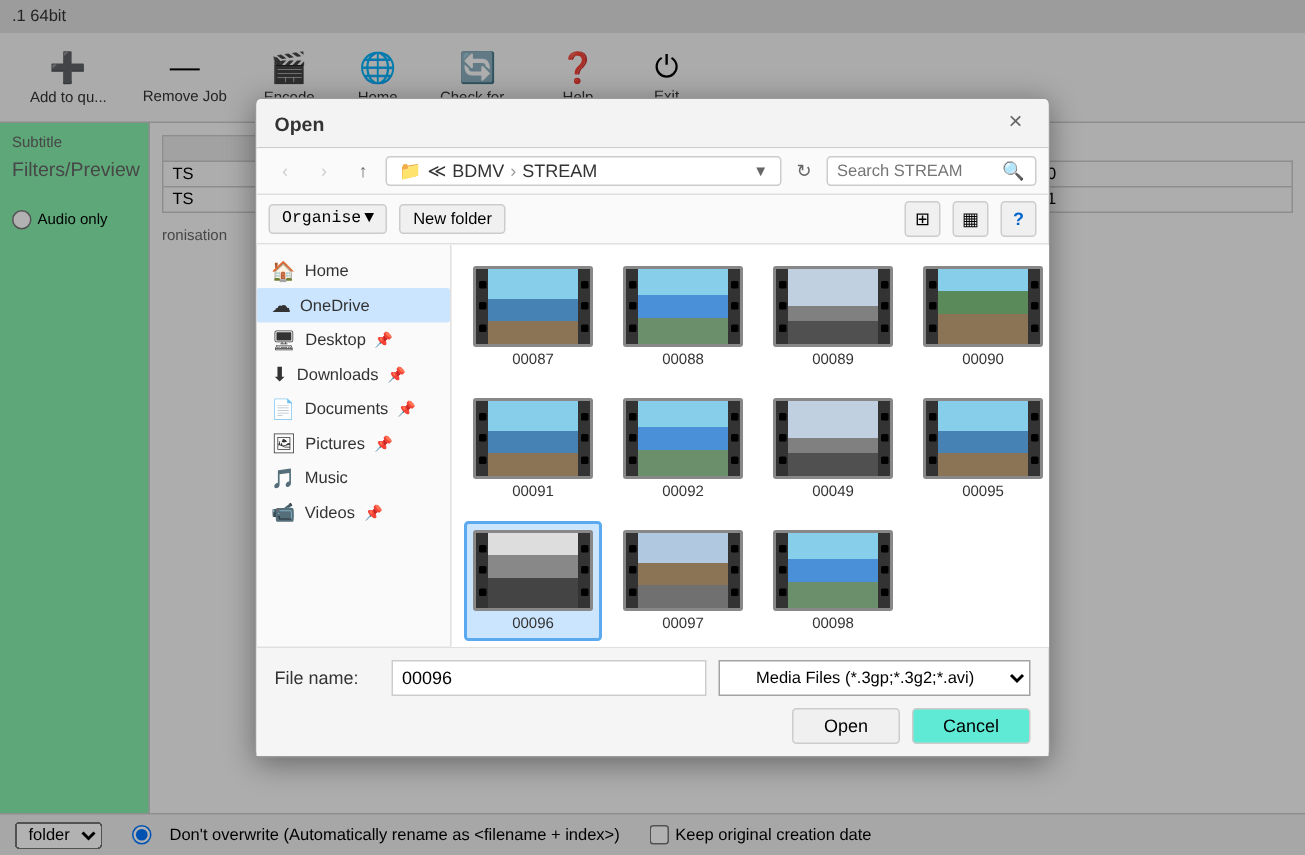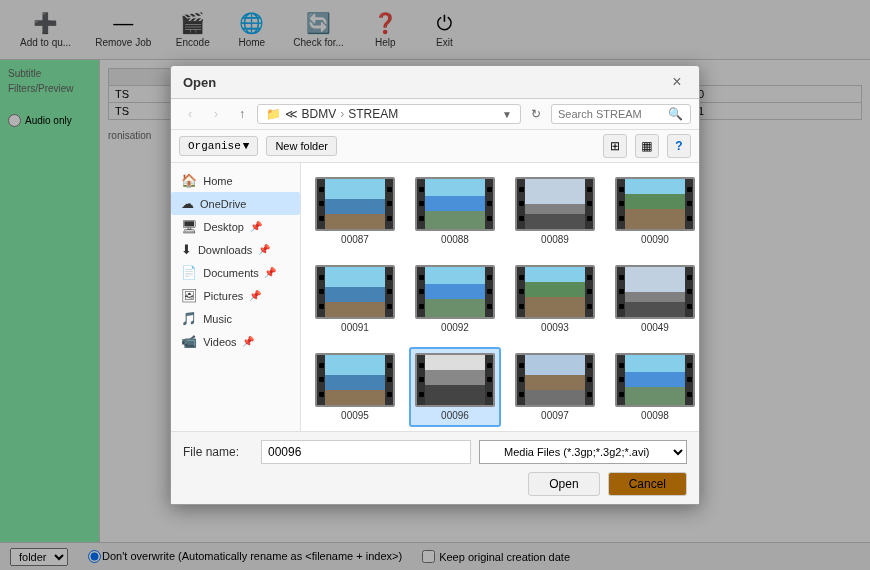--- a/index.html
+++ b/index.html
@@ -410,21 +410,21 @@
       border-radius: 3px;
       font-size: 12px;
       cursor: pointer;
     }
 
     .open-btn {
       background: #f0f0f0;
     }
 
     .cancel-btn {
-      background: #a16207;
+      background: #5eead4;
     }
 
     
     .bg-table {
       width: 100%;
       border-collapse: collapse;
     }
     .bg-table th {
       background: #e8e8e8;
       border: 1px solid #ccc;
@@ -447,20 +447,23 @@
       align-items: center;
       padding: 0 10px;
       gap: 20px;
       font-size: 11px;
     }
   </style>
 </head>
 <body>
 
 <div class="app-bg">
+  <div class="app-titlebar">
+    <span>.1 64bit</span>
+  </div>
   <div class="app-toolbar">
 
   <div class="toolbar-btn">
         <span class="btn-icon">➕</span>
                      <span class="btn-label">Add to qu...</span>
       </div>
       <div class="toolbar-btn">
         <span class="btn-icon">—</span>
                      <span class="btn-label">Remove Job</span>
       </div>
@@ -481,21 +484,21 @@
                      <span class="btn-label">Help</span>
       </div>
       <div class="toolbar-btn">
         <span class="btn-icon">⏻</span>
                      <span class="btn-label">Exit</span>
       </div>
     </div>
   <div class="app-content">
     <div class="left-panel">
       <div style="font-size:10px;color:#666;margin-bottom:4px;">Subtitle</div>
-      <div style="font-size:10px;color:#666;">Filters/Preview</div>
+      <div style="font-size:13px;color:#666;">Filters/Preview</div>
       <div style="margin-top:20px;">
         <label style="font-size:10px;display:flex;align-items:center;gap:4px;cursor:pointer;">
           <input type="radio" name="mode" style=""> Audio only
         </label>
       </div>
     </div>
     <div class="main-content">
       <table class="bg-table">
         <thead>
           <tr>
@@ -520,21 +523,21 @@
     </div>
   </div>
 </div>
 
 <div class="bottom-status">
   <div style="display:flex;align-items:flex-start;gap:4px;">
     <select style="font-size:11px;padding:1px 4px;">
       <option>folder</option>
     </select>
   </div>
-  <div style="display:flex;align-items:flex-start;gap:1px;">
+  <div style="display:flex;align-items:center;gap:12px;">
     <input type="radio" name="overwrite" checked="" style="">
     <span>Don't overwrite (Automatically rename as &lt;filename + index&gt;)</span>
   </div>
   <div style="display:flex;align-items:center;gap:4px;">
     <input type="checkbox" style="">
     <span>Keep original creation date</span>
   </div>
 </div>
 
 <div class="dialog-overlay">
@@ -732,38 +735,20 @@
       <span class="file-label">00092</span>
     </div>
             <div class="file-item">
       <div class="file-thumbnail">
         <div class="film-holes-left">
           <div class="film-hole"></div>
           <div class="film-hole"></div>
           <div class="film-hole"></div>
         </div>
         <div class="film-image">
-          <div class="thumb-scene scene-park" style="width:100%;height:100%;"></div>
-        </div>
-        <div class="film-holes-right">
-          <div class="film-hole"></div>
-          <div class="film-hole"></div>
-          <div class="film-hole"></div>
-        </div>
-      </div>
-      <span class="file-label">00093</span>
-    </div>
-            <div class="file-item">
-      <div class="file-thumbnail">
-        <div class="film-holes-left">
-          <div class="film-hole"></div>
-          <div class="film-hole"></div>
-          <div class="film-hole"></div>
-        </div>
-        <div class="film-image">
           <div class="thumb-scene scene-street" style="width:100%;height:100%;"></div>
         </div>
         <div class="film-holes-right">
           <div class="film-hole"></div>
           <div class="film-hole"></div>
           <div class="film-hole"></div>
         </div>
       </div>
       <span class="file-label">00049</span>
     </div>

